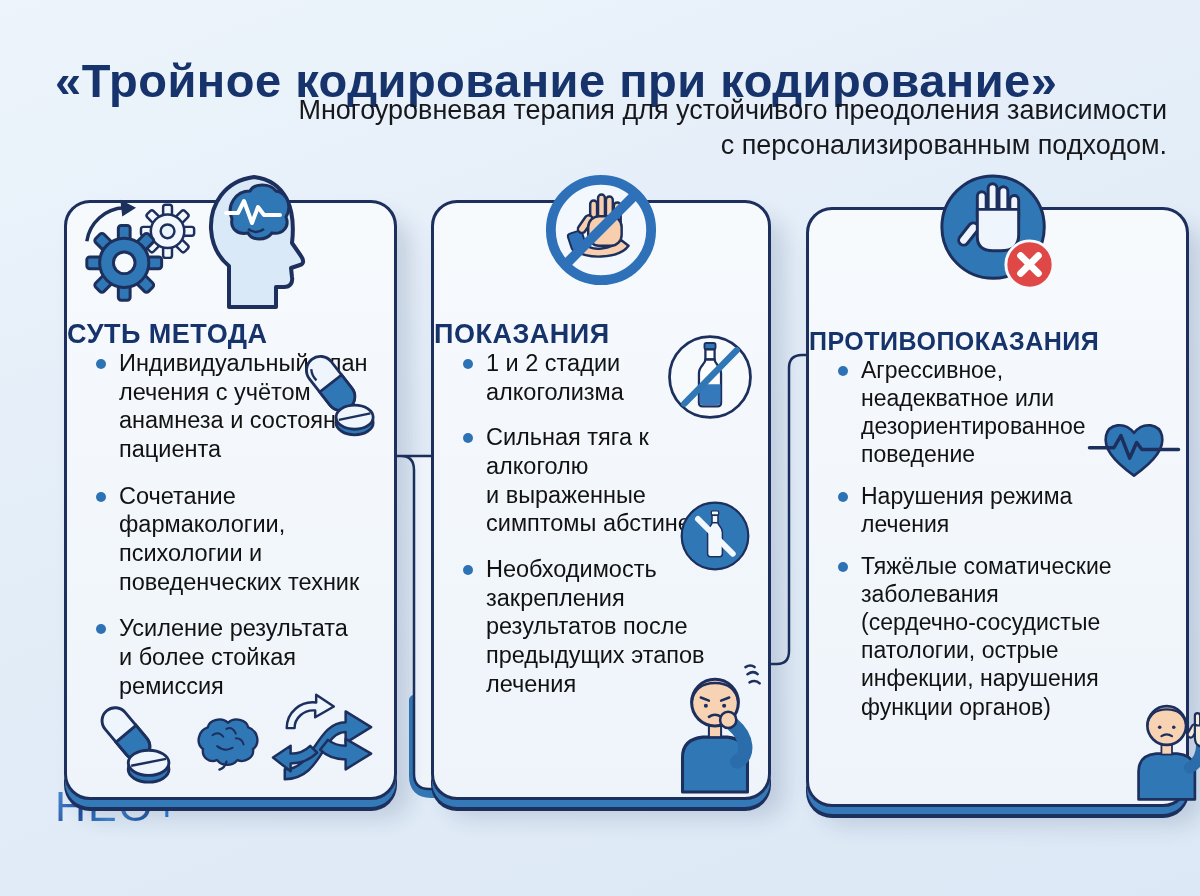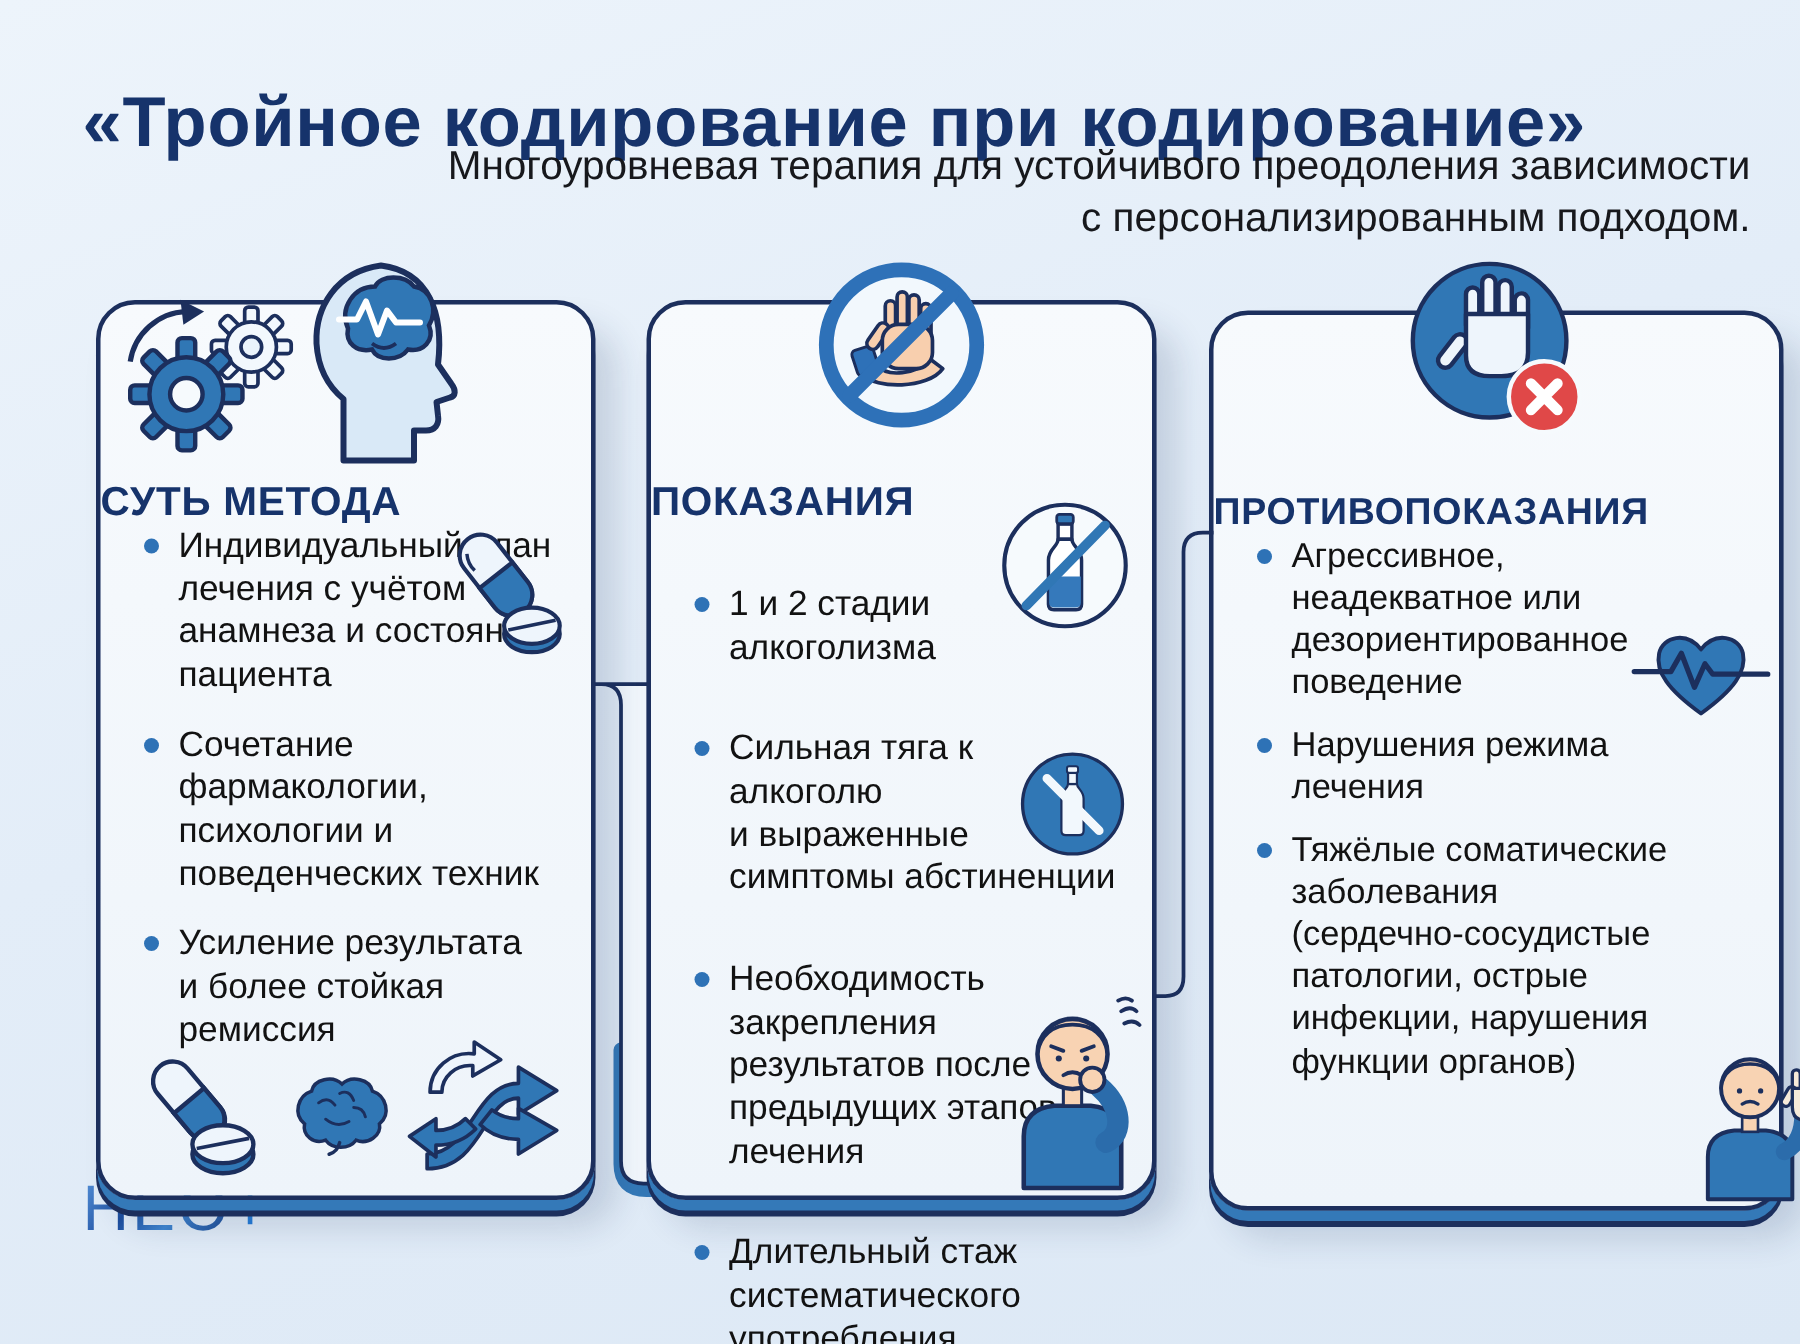--- a/index.html
+++ b/index.html
@@ -19,21 +19,21 @@
         box-shadow:0 8px 0 -1px #3479b8,0 11px 0 0 #1c2f5d,14px 18px 22px rgba(27,47,93,.16);}
   .card1{left:64px;top:200px;width:327px;height:594px;}
   .card2{left:431px;top:200px;width:334px;height:594px;}
   .card3{left:806px;top:207px;width:337px;height:594px;padding-left:40px;}
   .card-heading{position:absolute;left:0;right:0;top:94px;text-align:left;
         font-size:27px;font-weight:700;letter-spacing:.5px;color:#16336b;}
   .card3 .card-heading{font-size:25px;top:96px;}
   .bullets{position:absolute;left:27px;right:14px;top:146px;margin:0;padding:0;list-style:none;}
   .bullets li{position:relative;margin:0 0 18px 0;padding-left:25px;
         font-size:23.5px;line-height:1.22;color:#121212;white-space:pre-line;}
-  .card2 .bullets li{margin-bottom:17px;margin-top:39px;}
+  .card2 .bullets li{margin-bottom:17px;}
   .card3 .bullets li{font-size:23px;margin-bottom:14px;}
   .bullets li::before{content:"";position:absolute;left:2px;top:10px;width:10px;height:10px;
         border-radius:50%;background:#2e72b6;}
   
   .icon{position:absolute;}
   .ic-gears{left:8px;top:-8px;width:128px;height:112px;}
   .ic-head{left:118px;top:-32px;width:152px;height:142px;}
   .ic-capsule{right:6px;top:140px;width:102px;height:102px;}
   .ic-pills{left:20px;bottom:10px;width:98px;height:92px;}
   .ic-brainsm{left:122px;bottom:22px;width:78px;height:64px;}
@@ -187,24 +187,20 @@
       <li>1 и 2 стадии
 алкоголизма</li>
       <li>Сильная тяга к алкоголю
 и выраженные
 симптомы абстиненции</li>
       <li>Необходимость
 закрепления
 результатов после
 предыдущих этапов
 лечения</li>
-      <li>Длительный стаж
-систематического
-употребления
-алкоголя</li>
     </ul>
 
     <svg class="icon ic-bottlecircle" viewBox="0 0 100 100">
       <circle cx="50" cy="50" r="44" fill="#f6fafd" stroke="#1c2f5d" stroke-width="3"></circle>
       <rect x="44" y="13" width="12" height="7" rx="2" fill="#3077b5" stroke="#1c2f5d" stroke-width="2"></rect>
       <rect x="45" y="20" width="10" height="11" fill="#ffffff" stroke="#1c2f5d" stroke-width="2.5"></rect>
       <path d="M 45 31 C 45 36 38 38 38 46 L 38 78 Q 38 82 42 82 L 58 82 Q 62 82 62 78 L 62 46 C 62 38 55 36 55 31 Z" fill="#ffffff" stroke="#1c2f5d" stroke-width="2.5" stroke-linejoin="round"></path>
       <path d="M 38.5 58 h 23 v 19 q 0 3.5 -4 3.5 h -15 q -4 0 -4 -3.5 z" fill="#3579bb"></path>
       <line x1="22" y1="79" x2="79" y2="21" stroke="#3077b5" stroke-width="7" stroke-linecap="round"></line>
     </svg>

